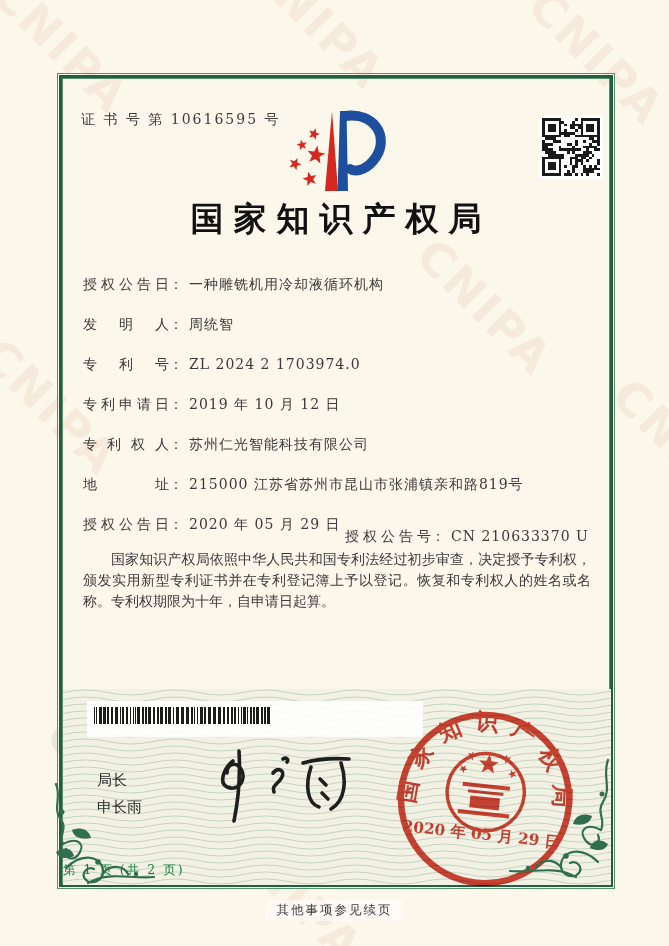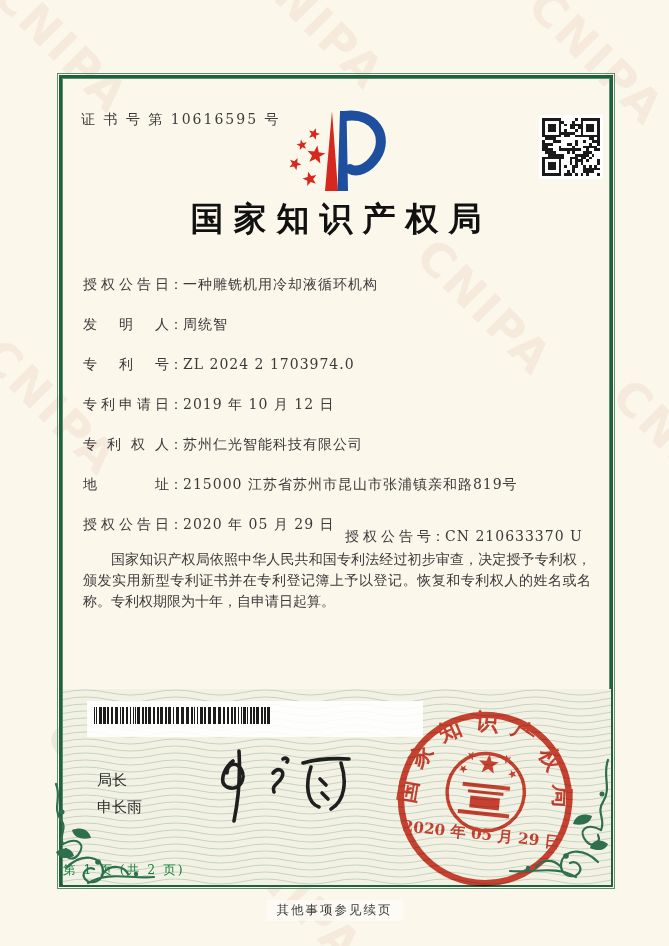--- a/index.html
+++ b/index.html
@@ -39,21 +39,21 @@
   .title{
     position:absolute; left:0; right:0; top:118px; text-align:center;
     font-size:33px; font-weight:bold; letter-spacing:10px; color:#111;
     text-indent:10px; 
   }
   .fields{ position:absolute; left:20px; top:197px; right:20px; font-size:14px; color:#3a3a3a; }
   .frow{ height:16px; margin-bottom:24px; position:relative; white-space:nowrap; }
   .flabel{
     display:inline-block; width:86px; text-align:justify; text-align-last:justify; vertical-align:top;
   }
-  .fvalue{ letter-spacing:1px; }
+  .fvalue{ margin-left:6px; letter-spacing:1px; }
   .grant-no-group{ position:absolute; left:262px; top:12px; }
 
   .paras{
     position:absolute; left:20px; top:470px; width:508px;
     font-size:14px; line-height:21px; text-align:justify; color:#3a3a3a;
   }
   .paras p{ margin:0; text-indent:2em; }
 
   .waveband{ position:absolute; left:0; right:0; top:610px; bottom:0; z-index:0; }
   .white-strip{ position:absolute; left:24px; top:622px; width:336px; height:36px; background:rgba(255,255,255,0.9); z-index:1; }

